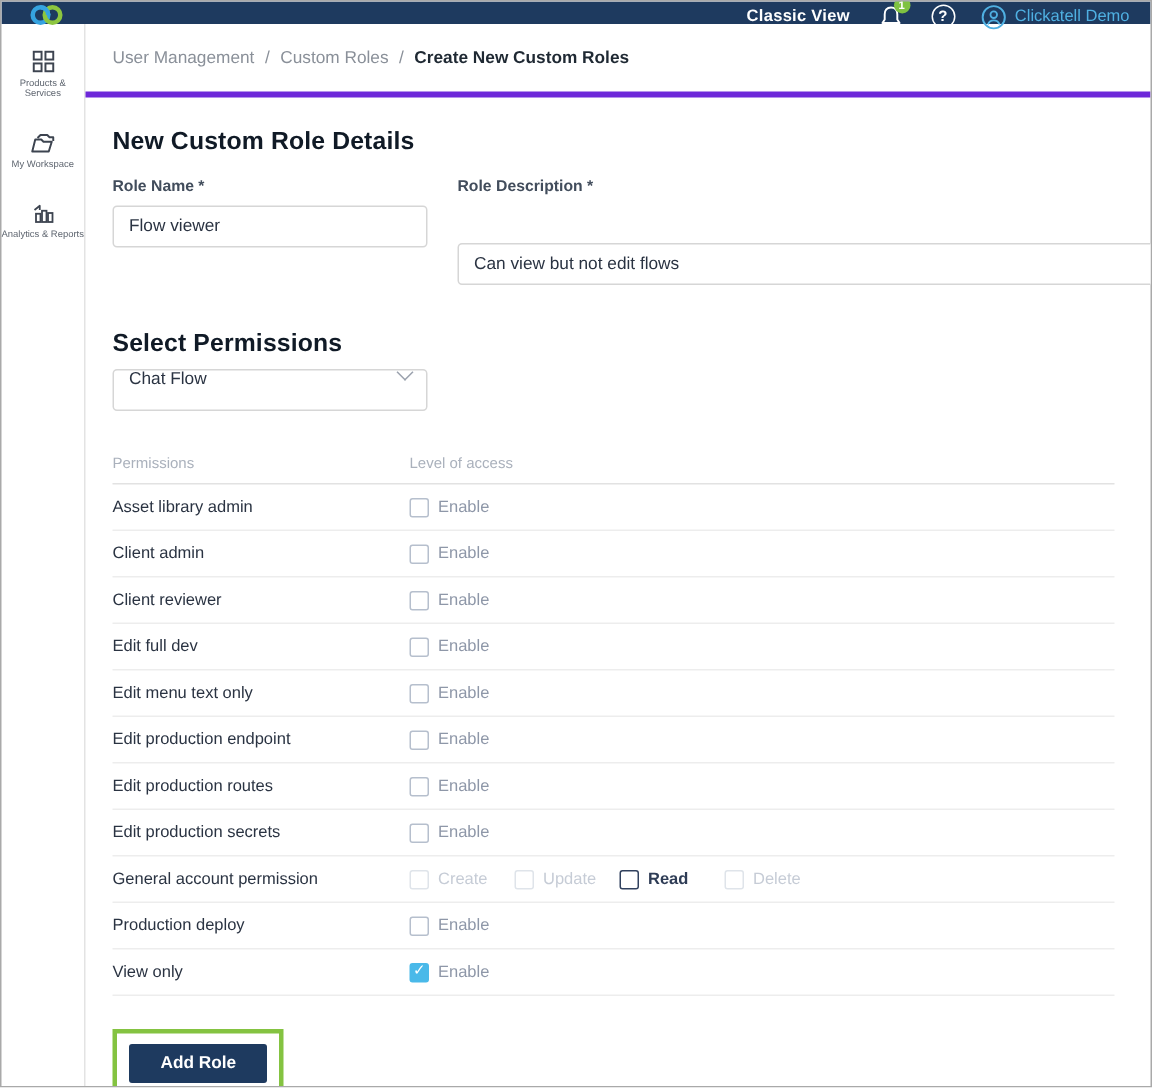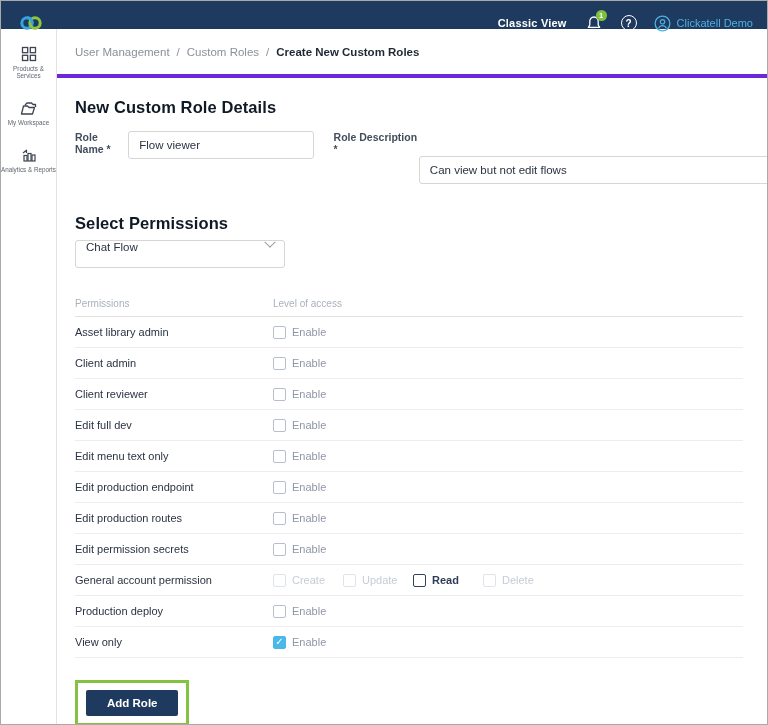--- a/index.html
+++ b/index.html
@@ -1,20 +1,20 @@
 <!DOCTYPE html>
 <html><head>
 <meta charset="utf-8">
 <style>
   * { margin:0; padding:0; box-sizing:border-box; }
   html,body { background:#fff; font-family:"Liberation Sans", sans-serif; }
   .frame { width:768px; height:725px; border:1px solid #a9a9a9; background:#fff; overflow:hidden; display:flex; flex-direction:column; }
 
   
-  .topbar { height:28px; background:#1e3a5f; display:flex; align-items:center; padding:16px 14px 0 16px; flex:0 0 auto; }
+  .topbar { height:15px; background:#1e3a5f; display:flex; align-items:flex-start; padding:0 14px 0 16px; flex:0 0 auto; }
   .logo { display:flex; align-items:center; }
   .topbar-right { margin-left:auto; display:flex; align-items:center; gap:17px; }
   .classic-view { color:#fff; font-size:11px; font-weight:bold; letter-spacing:.2px; cursor:pointer; }
   .bell-wrap { position:relative; width:20px; height:20px; display:flex; align-items:center; justify-content:center; cursor:pointer; }
   .badge { position:absolute; top:-3px; right:-3px; width:11px; height:11px; border-radius:50%; background:#7fc241; color:#fff; font-size:7.5px; font-weight:bold; display:flex; align-items:center; justify-content:center; }
   .help-circle { width:16px; height:16px; border:1.4px solid #fff; border-radius:50%; color:#fff; font-size:10px; font-weight:bold; display:flex; align-items:center; justify-content:center; cursor:pointer; }
   .profile { display:flex; align-items:center; gap:6px; cursor:pointer; }
   .profile-name { color:#4fb0e2; font-size:11px; }
 
   
@@ -30,21 +30,21 @@
   .crumb.current { color:#1f2933; font-weight:bold; cursor:default; }
   .sep { color:#8a9099; }
 
   .scroll-area { padding:0 24px 0 18px; }
 
   h2.section-heading { font-size:16.5px; font-weight:bold; color:#101a26; letter-spacing:.1px; }
   .heading-1 { margin-top:20px; }
   .heading-2 { margin-top:30px; }
 
   .fields-row { display:flex; gap:20px; margin-top:14px; }
-  .field { display:flex; }
+  .field { display:flex; flex-direction:column; }
   .field-label { font-size:10.5px; color:#424d5c; font-weight:bold; margin-bottom:7px; }
   .text-input { height:28px; border:1px solid #d6d6d6; border-radius:3px; font-family:"Liberation Sans",sans-serif; font-size:11.5px; color:#2a3342; padding:0 10px; outline:none; background:#fff; }
   .w-name { width:210px; }
   .w-desc { width:500px;margin-top:25px; }
 
   .solution-label { font-size:10.5px; color:#424d5c; font-weight:bold; margin-top:13px; }
   .select-box { margin-top:7px; width:210px; height:28px; border:1px solid #d6d6d6; border-radius:3px; display:flex; align-items:flex-start; padding:0 10px; font-size:11.5px; color:#2a3342; cursor:pointer; background:#fff; }
   .chevron { margin-left:auto; width:8px; height:8px; border-right:1.4px solid #9aa1ad; border-bottom:1.4px solid #9aa1ad; transform:rotate(45deg) translate(-2px,-2px); }
 
   
@@ -232,21 +232,21 @@
               <div class="perm-row">
                 <div class="perm-name">Edit production routes</div>
                 <div class="perm-opts">
                   <label class="opt unchecked">
                     <span class="cb"></span>
                     <span class="opt-label">Enable</span>
                   </label>
                 </div>
               </div>
               <div class="perm-row">
-                <div class="perm-name">Edit permission secrets</div>
+                <div class="perm-name">Edit production secrets</div>
                 <div class="perm-opts">
                   <label class="opt unchecked">
                     <span class="cb"></span>
                     <span class="opt-label">Enable</span>
                   </label>
                 </div>
               </div>
               <div class="perm-row">
                 <div class="perm-name">General account permission</div>
                 <div class="perm-opts">

